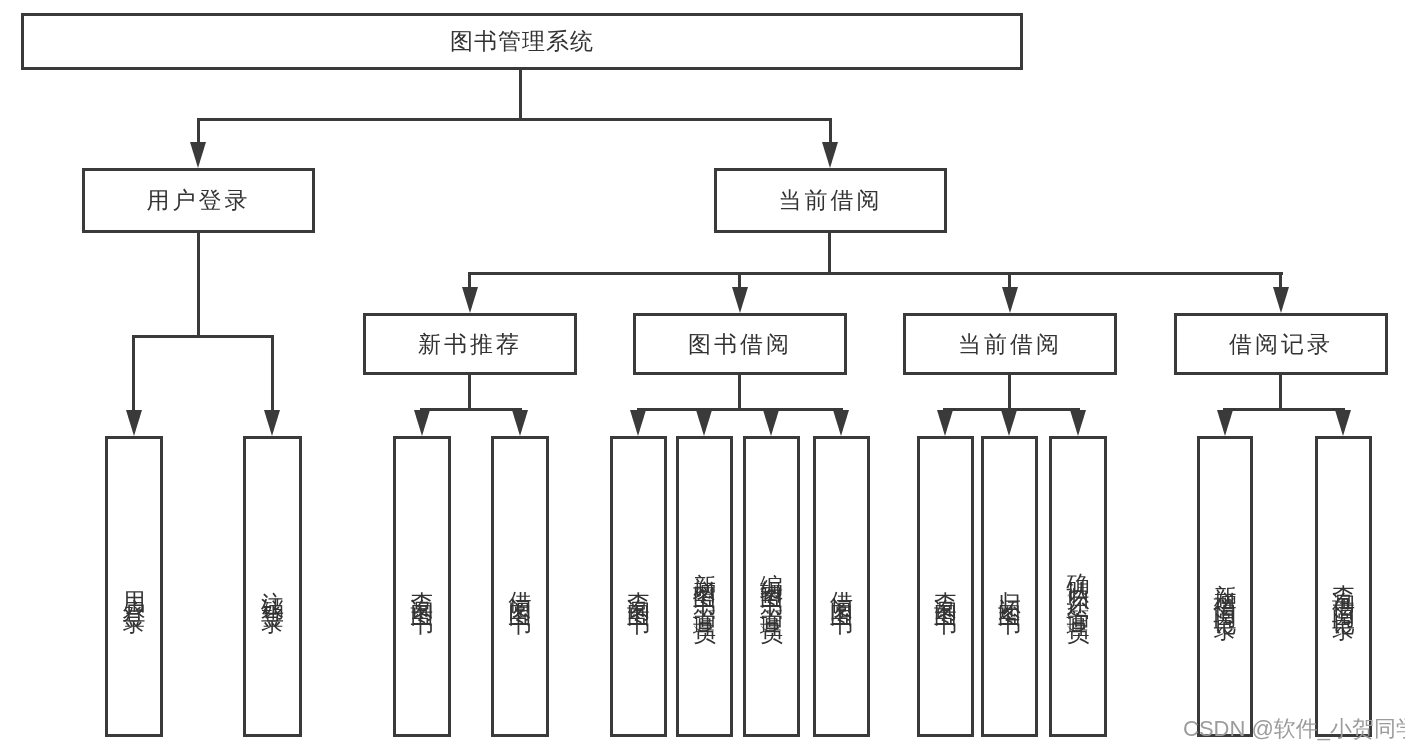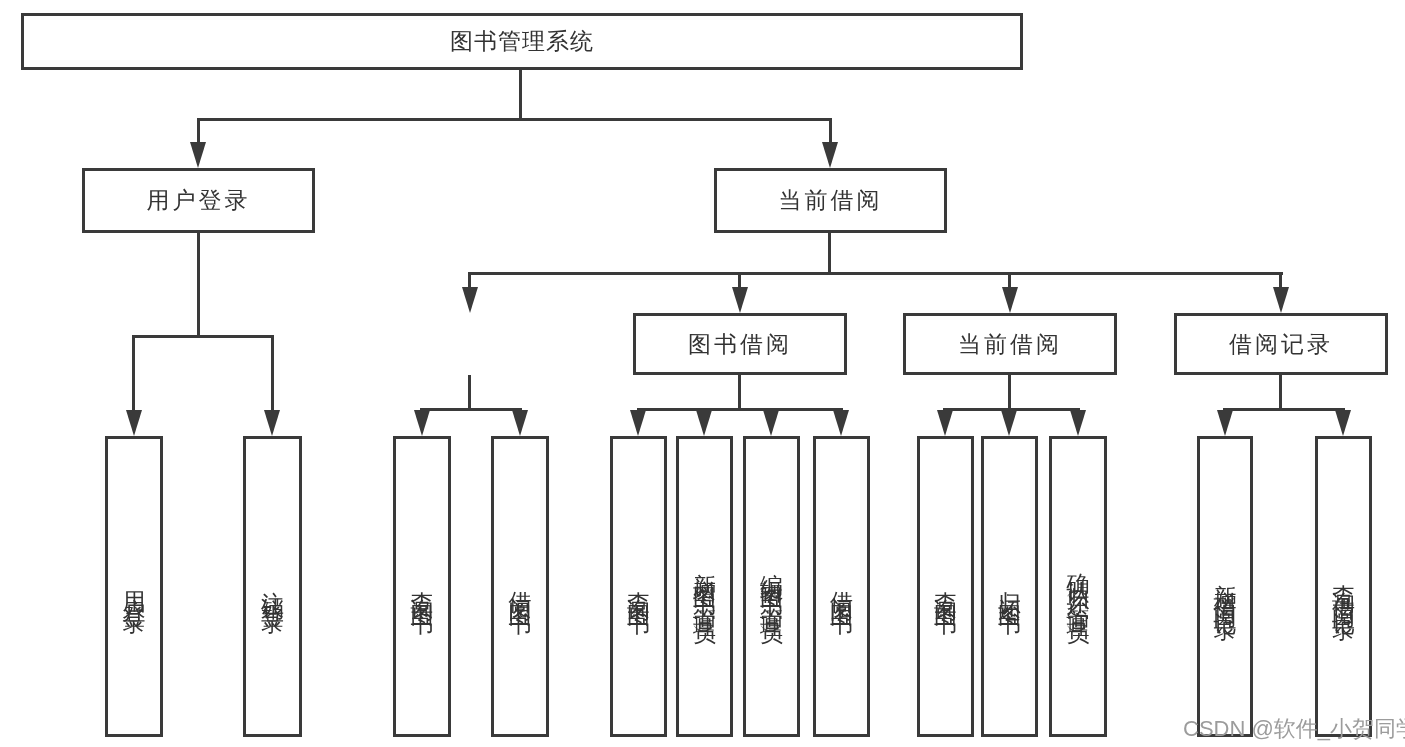--- a/index.html
+++ b/index.html
@@ -93,20 +93,23 @@
     <span class="label">图书管理系统</span>
   </div>
 
   <div class="box hbox" id="n-user">
     <span class="label">用户登录</span>
   </div>
   <div class="box hbox" id="n-book">
     <span class="label">当前借阅</span>
   </div>
 
+  <div class="box hbox" id="n-s0">
+    <span class="label">新书推荐</span>
+  </div>
   <div class="box hbox" id="n-s1">
     <span class="label">图书借阅</span>
   </div>
   <div class="box hbox" id="n-s3">
     <span class="label">借阅记录</span>
   </div>
   <div class="box hbox" id="n-s2">
     <span class="label">当前借阅</span>
   </div>
 

